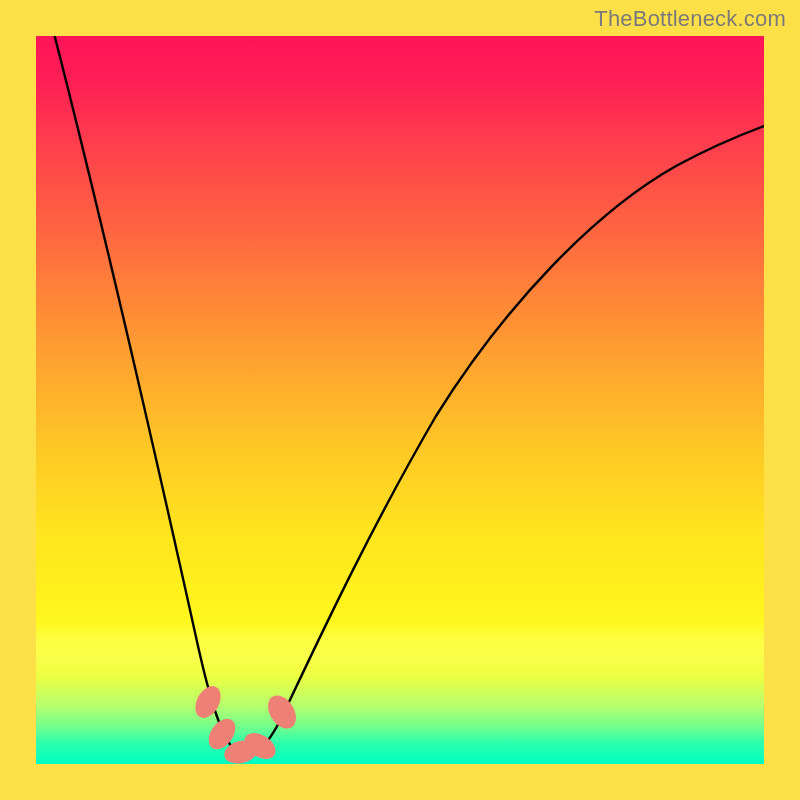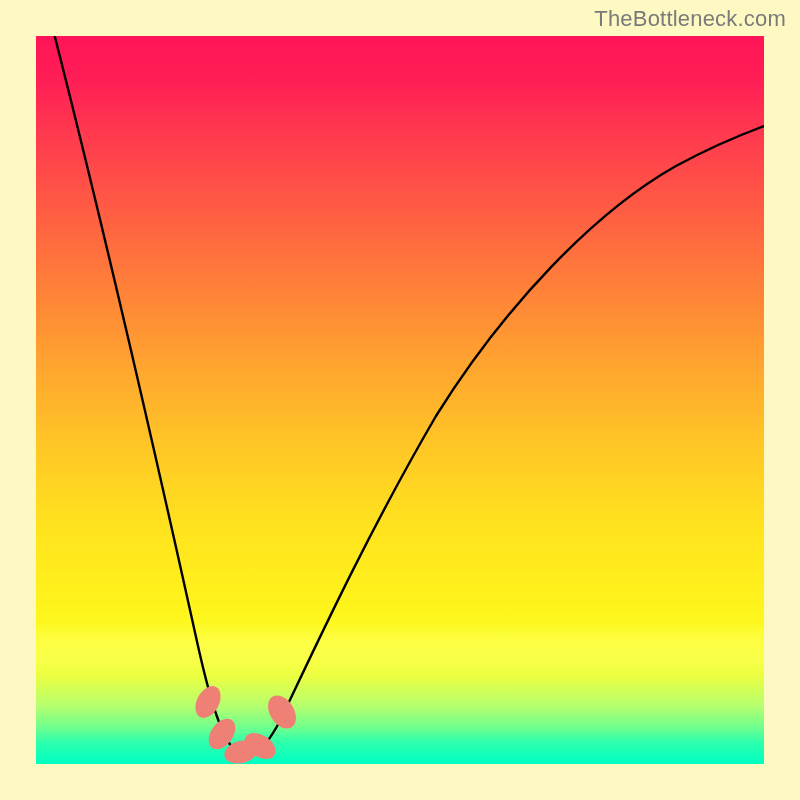--- a/index.html
+++ b/index.html
@@ -10,21 +10,21 @@
     background: #000;
     overflow: hidden;
     font-family: Arial, Helvetica, sans-serif;
   }
   .frame {
     position: absolute;
     left: 0;
     top: 0;
     width: 800px;
     height: 800px;
-    background: #fef9c3;
+    background: #fde047;
   }
   .plot {
     position: absolute;
     left: 36px;
     top: 36px;
     width: 728px;
     height: 728px;
     overflow: hidden;
   }
   .gradient {

